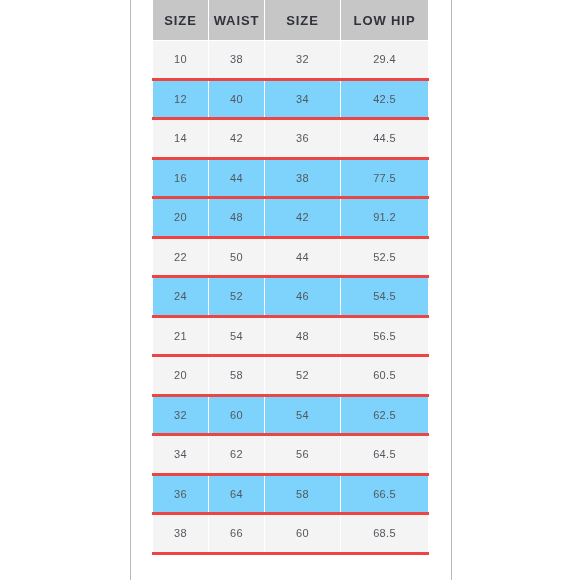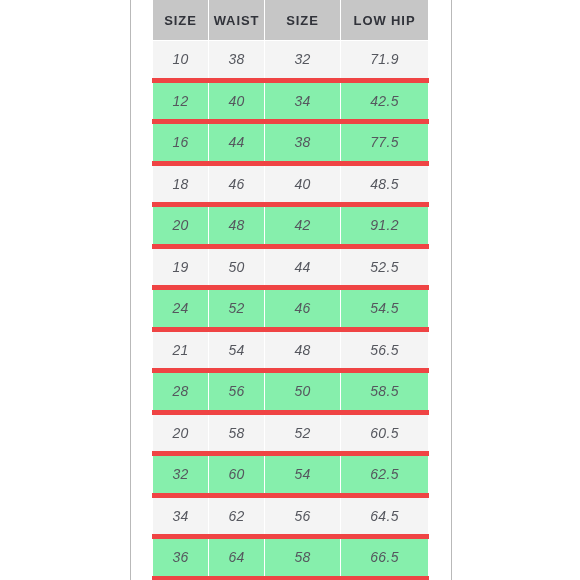--- a/index.html
+++ b/index.html
@@ -66,29 +66,28 @@
     background: #c6c6c6;
     color: #31333a;
     font-size: 13px;
     font-weight: bold;
     letter-spacing: 0.9px;
     border-bottom: 1px solid #ffffff;
   }
 
   tbody td {
     height: 36.5px;
-    font-size: 14px;
+    font-size: 11px;
     color: #55575e;
     letter-spacing: 0.3px;
-    border-bottom: 5px solid #ef4444;
-    font-style: italic;
+    border-bottom: 3px solid #ef4444;
   }
 
   tbody tr.row-odd  td { background: #f4f4f4; }
-  tbody tr.row-even td { background: #86efac; }
+  tbody tr.row-even td { background: #7dd3fc; }
 </style>
 </head>
 <body>
 
 <div id="page">
 
   <div class="guide-rule left"></div>
   <div class="guide-rule right"></div>
 
   <div id="size-chart-wrap">
@@ -105,69 +104,63 @@
           <th>WAIST</th>
           <th>SIZE</th>
           <th>LOW HIP</th>
         </tr>
       </thead>
       <tbody id="size-chart-body">
           <tr class="row-odd">
             <td>10</td>
             <td>38</td>
             <td>32</td>
-            <td>71.9</td>
+            <td>29.4</td>
           </tr>
           <tr class="row-even">
             <td>12</td>
             <td>40</td>
             <td>34</td>
             <td>42.5</td>
           </tr>
+          <tr class="row-odd">
+            <td>14</td>
+            <td>42</td>
+            <td>36</td>
+            <td>44.5</td>
+          </tr>
           <tr class="row-even">
             <td>16</td>
             <td>44</td>
             <td>38</td>
             <td>77.5</td>
-          </tr>
-          <tr class="row-odd">
-            <td>18</td>
-            <td>46</td>
-            <td>40</td>
-            <td>48.5</td>
           </tr>
           <tr class="row-even">
             <td>20</td>
             <td>48</td>
             <td>42</td>
             <td>91.2</td>
           </tr>
           <tr class="row-odd">
-            <td>19</td>
+            <td>22</td>
             <td>50</td>
             <td>44</td>
             <td>52.5</td>
           </tr>
           <tr class="row-even">
             <td>24</td>
             <td>52</td>
             <td>46</td>
             <td>54.5</td>
           </tr>
           <tr class="row-odd">
             <td>21</td>
             <td>54</td>
             <td>48</td>
             <td>56.5</td>
-          </tr>
-          <tr class="row-even">
-            <td>28</td>
-            <td>56</td>
-            <td>50</td>
-            <td>58.5</td>
           </tr>
           <tr class="row-odd">
             <td>20</td>
             <td>58</td>
             <td>52</td>
             <td>60.5</td>
           </tr>
           <tr class="row-even">
             <td>32</td>
             <td>60</td>

